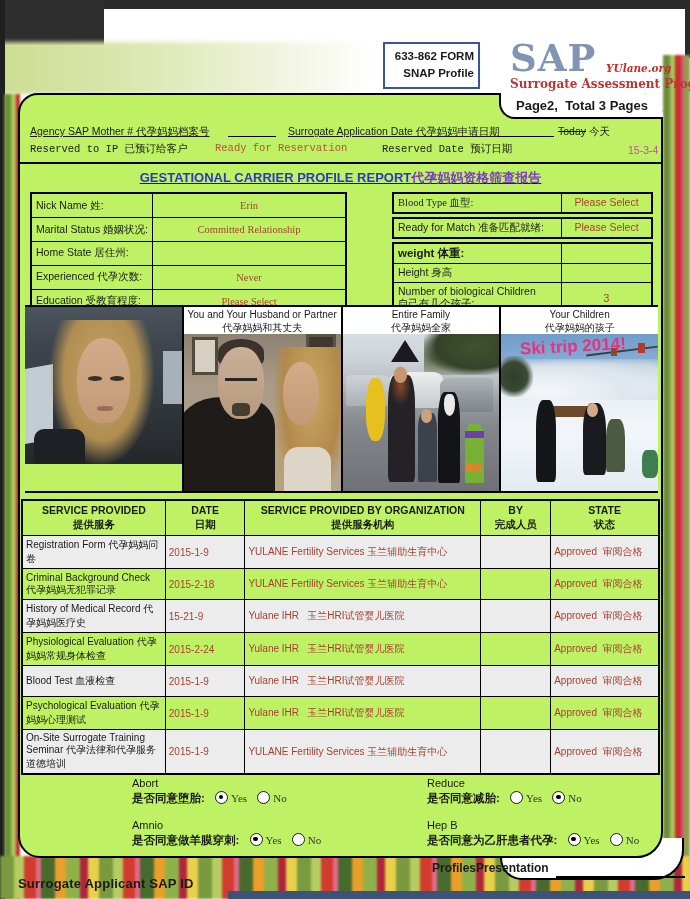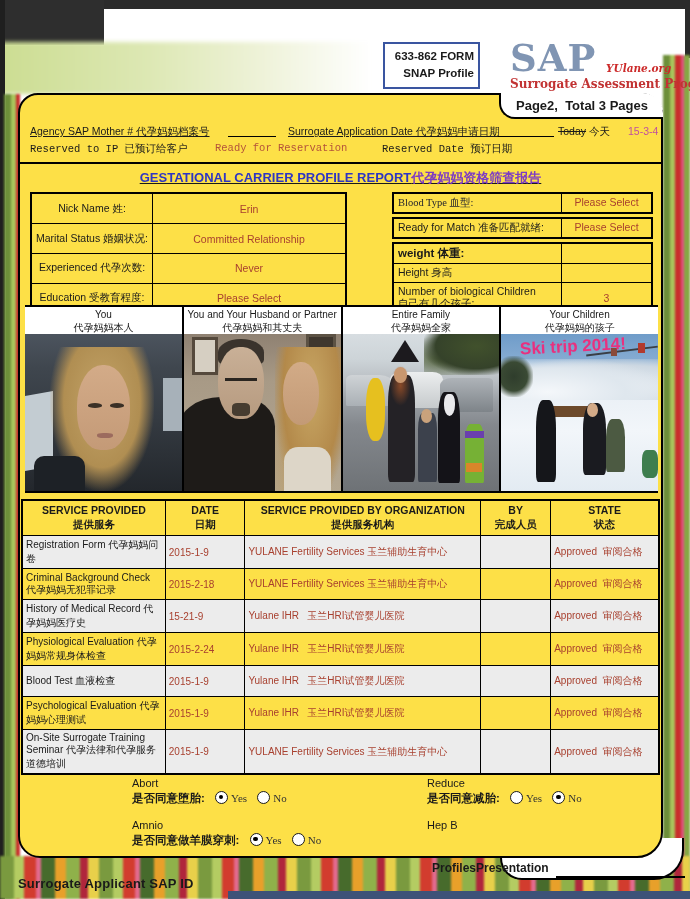--- a/index.html
+++ b/index.html
@@ -28,21 +28,21 @@
   .form-box{position:absolute;left:383px;top:42px;width:97px;height:47px;border:2px solid #3a55a0;
     background:#fff;text-align:right;padding:4px 4px 0 0;box-sizing:border-box;
     font-size:11.5px;font-weight:bold;line-height:1.5;}
   .logo{position:absolute;left:510px;top:40px;width:152px;height:52px;}
   .logo .sap{font-family:"DejaVu Serif",serif;font-weight:bold;font-size:37px;line-height:1;letter-spacing:1px;}
   .logo .site{font-family:"DejaVu Serif",serif;font-weight:bold;font-style:italic;font-size:10.5px;
     position:absolute;left:96px;top:22px;}
   .logo .sub{font-family:"DejaVu Serif",serif;font-weight:bold;font-size:12px;position:absolute;left:0;top:37px;white-space:nowrap;}
 
   
-  .page{position:absolute;left:18px;top:93px;width:641px;height:761px;background:#fde047;
+  .page{position:absolute;left:18px;top:93px;width:641px;height:761px;background:#bef264;
     border:2px solid #000;border-radius:20px 22px 26px 22px;z-index:2;}
   .page-bulge{position:absolute;left:500px;top:838px;width:180px;height:40px;background:#fff;
     border:2px solid #000;border-top:none;border-radius:0 0 30px 22px;z-index:1;}
   .page-tab{position:absolute;top:-2px;right:-2px;width:162px;height:24px;background:#fff;
     border-left:2px solid #000;border-bottom:2px solid #000;border-bottom-left-radius:16px;
     border-top-right-radius:20px;display:flex;align-items:center;justify-content:center;
     font-weight:bold;font-size:13px;white-space:pre;}
 
   
   .meta{position:absolute;left:10px;right:8px;top:30px;font-size:10.5px;}
@@ -55,21 +55,21 @@
   .rule{position:absolute;left:0px;right:0px;top:67px;border-top:2px solid #000;}
 
   .title{position:absolute;left:0;right:0;top:74px;text-align:center;font-size:13px;font-weight:bold;}
   .title a{text-decoration:underline;}
 
   
   .tables{position:absolute;left:10px;right:8px;top:97px;display:flex;gap:10px;}
   .tbl-left{width:317px;border:2px solid #000;border-collapse:collapse;}
   .tbl-left td{border:1px solid #000;font-size:10.5px;padding:2px 4px;height:17px;}
   .tbl-left td.lab{width:97px;}
-  .tbl-left td.val{text-align:center;}
+  .tbl-left td.val{text-align:center;font-family:Liberation Serif, serif;}
   .red{color:#a8402f;}
   .right-col{flex:1;display:flex;flex-direction:column;gap:3px;padding-left:35px;}
   .rbox{border:2px solid #000;}
   .rrow{display:flex;}
   .rrow + .rrow{border-top:1px solid #000;}
   .rrow .lab{width:168px;font-size:10.5px;padding:2px 4px;border-right:1px solid #000;box-sizing:border-box;}
   .rrow .val{flex:1;text-align:center;font-size:10.5px;padding:2px 2px;}
   .serif-label{font-family:"Liberation Serif",serif;font-size:11px;color:#23232d;}
   .bold{font-weight:bold;}
 
@@ -154,21 +154,21 @@
   .consent .q{font-weight:bold;font-size:11.5px;margin-top:2px;}
   .consent .yn{font-family:"Liberation Serif",serif;font-weight:normal;color:#333;font-size:11px;}
   .radio{display:inline-block;width:11px;height:11px;border:1.5px solid #1a1a1a;border-radius:50%;
     vertical-align:-2px;position:relative;margin:0 3px 0 7px;background:#fff;box-sizing:content-box;}
   .radio.checked::after{content:"";position:absolute;left:2.8px;top:2.8px;width:4.5px;height:4.5px;background:#000;border-radius:50%;}
 
   
   .profiles-pres{position:absolute;left:432px;top:861px;font-size:12px;font-weight:bold;z-index:3;}
   .foot-line{position:absolute;left:556px;top:876px;width:129px;height:2px;background:#000;z-index:3;}
   .surrogate-id{position:absolute;left:18px;top:876px;font-size:13px;font-weight:bold;z-index:3;letter-spacing:0.2px;}
-  .nw{white-space:nowrap;text-align:center;}
+  .nw{white-space:nowrap;}
 </style>
 </head>
 <body>
 
 <div class="stage">
 
   <div class="bar-top"></div>
   <div class="block-topleft"></div>
   <div class="green-blur"></div>
   <div class="bar-left"></div>
@@ -193,21 +193,21 @@
       <span>Page2,  Total 3 Pages</span>
     </div>
 
     <div class="meta">
       <div class="l1">
         <span class="pos u" style="left:0;">Agency SAP Mother # 代孕妈妈档案号</span>
         <span class="blank pos" style="left:198px;width:48px;"></span>
         <span class="pos u" style="left:258px;">Surrogate Application Date 代孕妈妈申请日期</span>
         <span class="blank pos" style="left:468px;width:56px;"></span>
         <span class="pos" style="left:528px;"><span class="strike">Today</span> <span>今天</span></span>
-        <span class="pos" style="left:598px;color:#c0509f;">15-3-4</span>
+        <span class="pos" style="left:598px;color:#c0509f;margin-top:19px;">15-3-4</span>
       </div>
       <div class="l2">
         <span class="pos" style="left:0;">Reserved to IP 已预订给客户</span>
         <span class="pos" style="left:185px;color:#b4533a;">Ready for Reservation</span>
         <span class="pos" style="left:352px;">Reserved Date 预订日期</span>
       </div>
     </div>
     <div class="rule"></div>
 
     <div class="title">
@@ -217,20 +217,24 @@
     <div class="tables">
       <table class="tbl-left">
         <tbody>
             <tr>
               <td class="lab nw">Nick Name 姓:</td>
               <td class="val red">Erin</td>
             </tr>
         <tr>
               <td class="lab nw">Marital Status 婚姻状况:</td>
               <td class="val red">Committed Relationship</td>
+            </tr>
+        <tr>
+              <td class="lab nw">Home State 居住州:</td>
+              <td class="val red"></td>
             </tr>
         <tr>
               <td class="lab nw">Experienced 代孕次数:</td>
               <td class="val red">Never</td>
             </tr>
         <tr>
               <td class="lab nw">Education 受教育程度:</td>
               <td class="val red">Please Select</td>
             </tr>
       </tbody>
@@ -264,24 +268,20 @@
               <div>自己有几个孩子:</div>
             </div>
             <div class="val red">3</div>
           </div>
         </div>
       </div>
     </div>
 
     <div class="photos">
       <div class="pcol">
-        <div class="pcap">
-            <div>You</div>
-            <div>代孕妈妈本人</div>
-          </div>
         <div class="photo p1">
           <div class="winl"></div>
             <div class="winr"></div>
           <div class="hair"></div>
             <div class="face"></div>
             <div class="eye1"></div>
             <div class="eye2"></div>
             <div class="lips"></div>
             <div class="seat"></div>
         </div>
@@ -452,20 +452,24 @@
       </div>
       <div class="consent">
         <div>Amnio</div>
         <div class="q"><span>是否同意做羊膜穿刺:</span>
           <span class="radio checked"></span><span class="yn">Yes</span>
           <span class="radio"></span><span class="yn">No</span>
         </div>
       </div>
       <div class="consent">
         <div>Hep B</div>
+        <div class="q"><span>是否同意为乙肝患者代孕:</span>
+          <span class="radio checked"></span><span class="yn">Yes</span>
+          <span class="radio"></span><span class="yn">No</span>
+        </div>
       </div>
     </div>
   </div>
 
   <div class="page-bulge"></div>
 
   <div class="profiles-pres">ProfilesPresentation</div>
   <div class="foot-line"></div>
   <div class="surrogate-id">Surrogate Applicant SAP ID</div>
   <div class="bar-bottom"></div>

